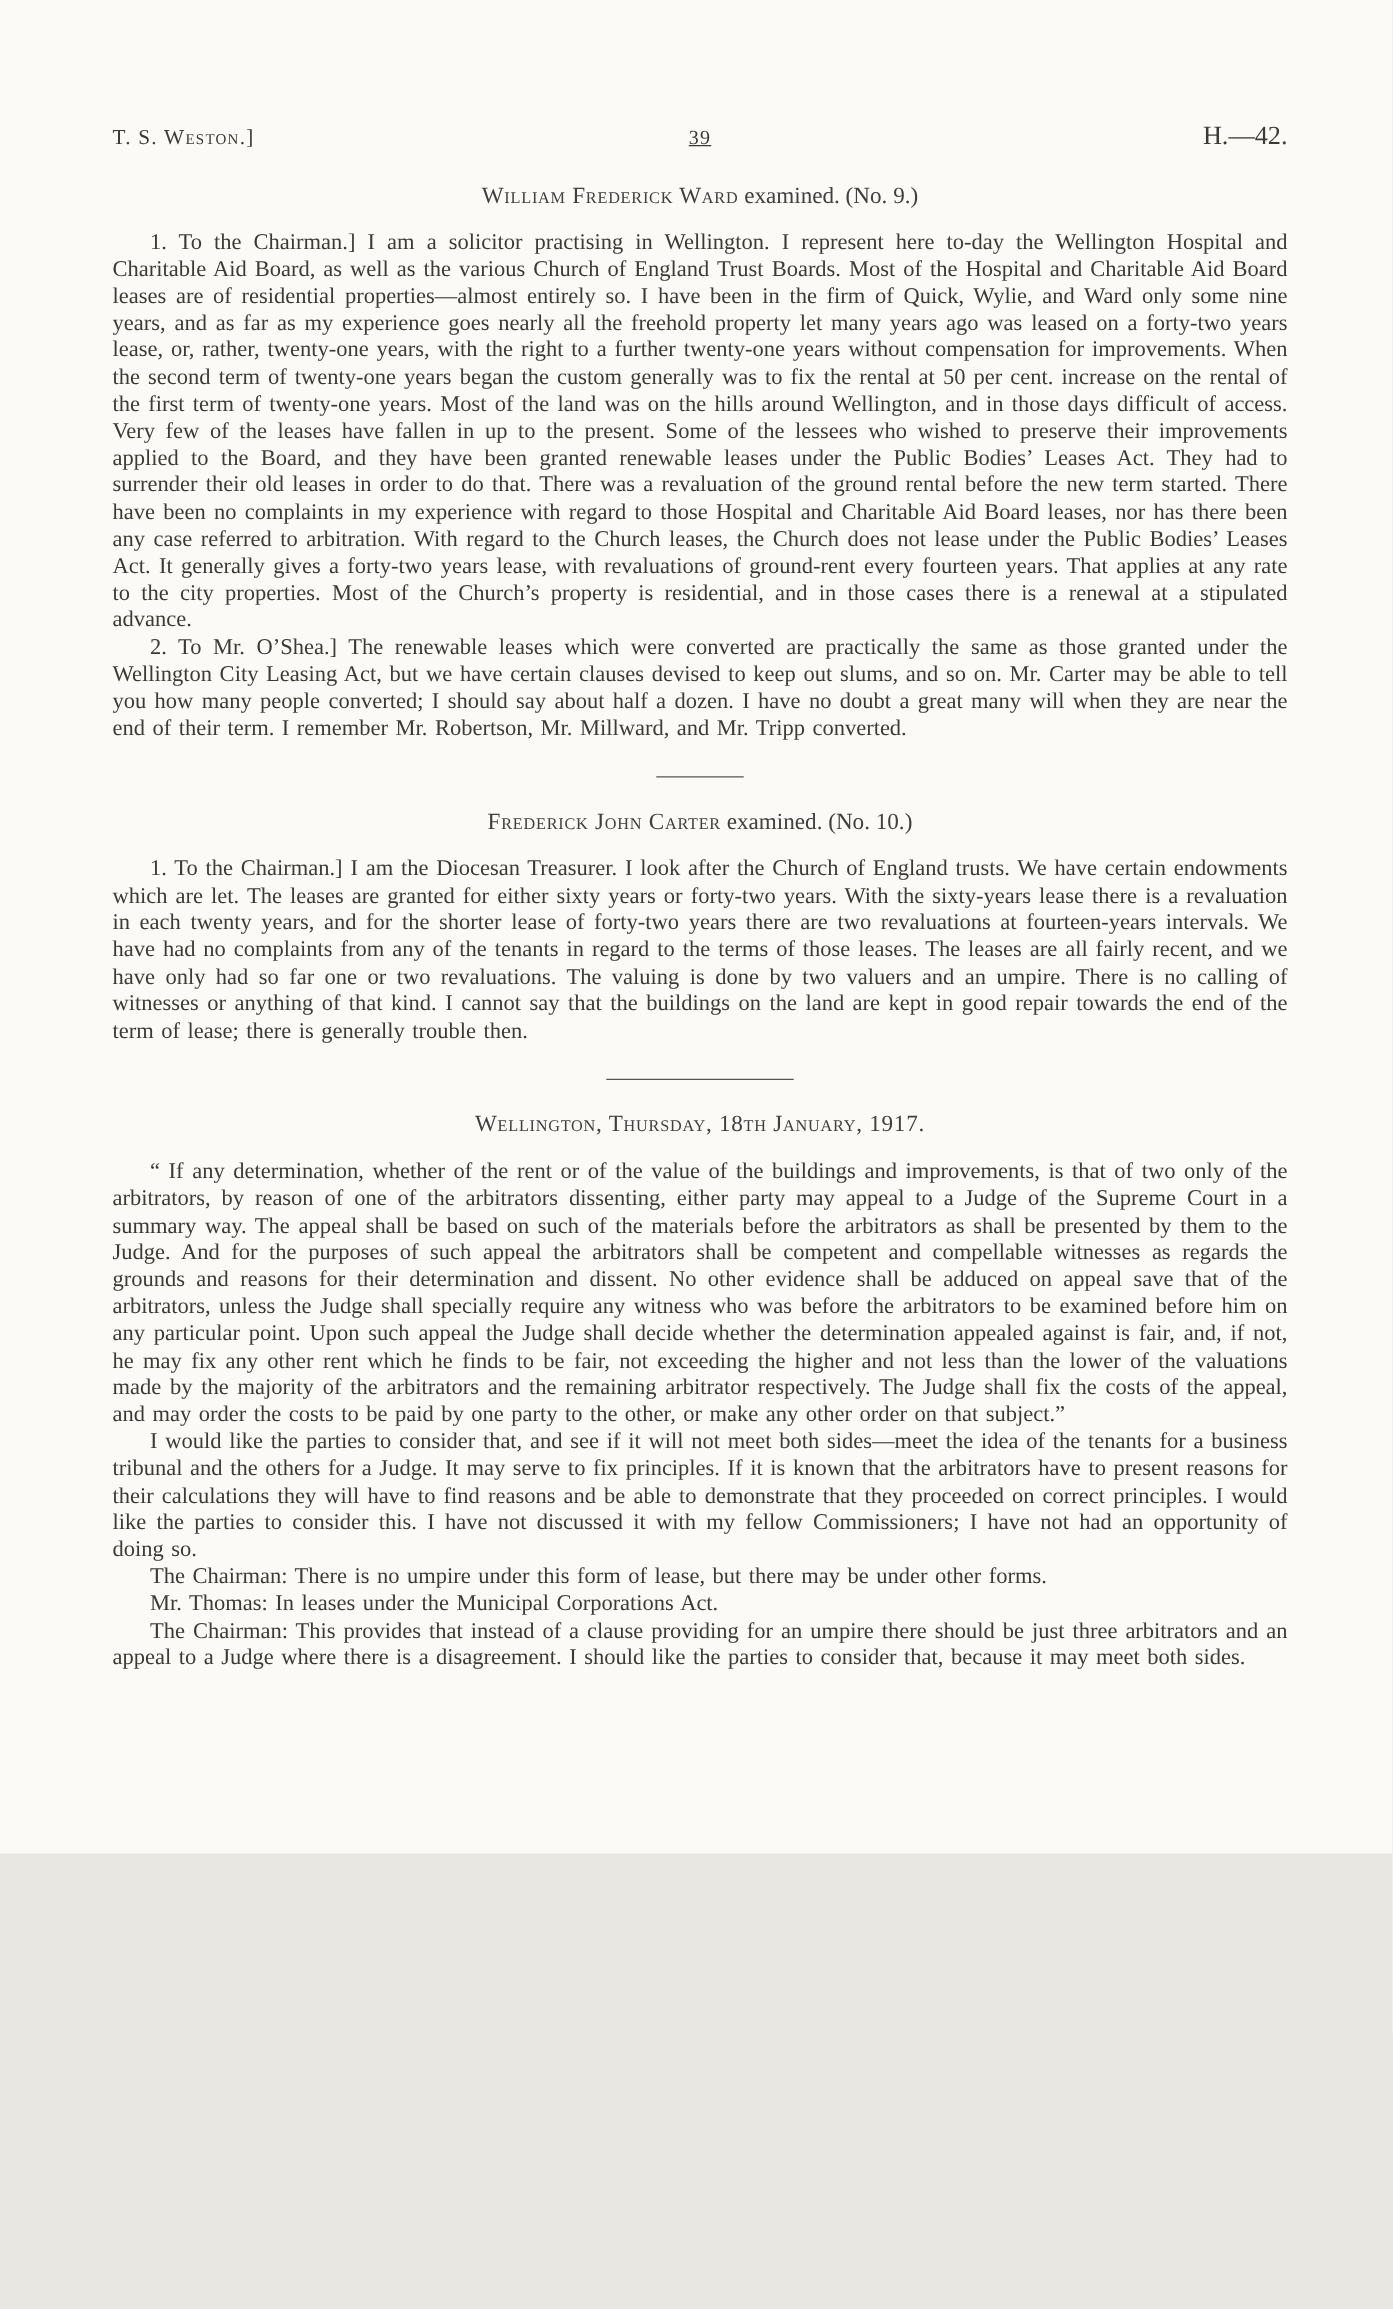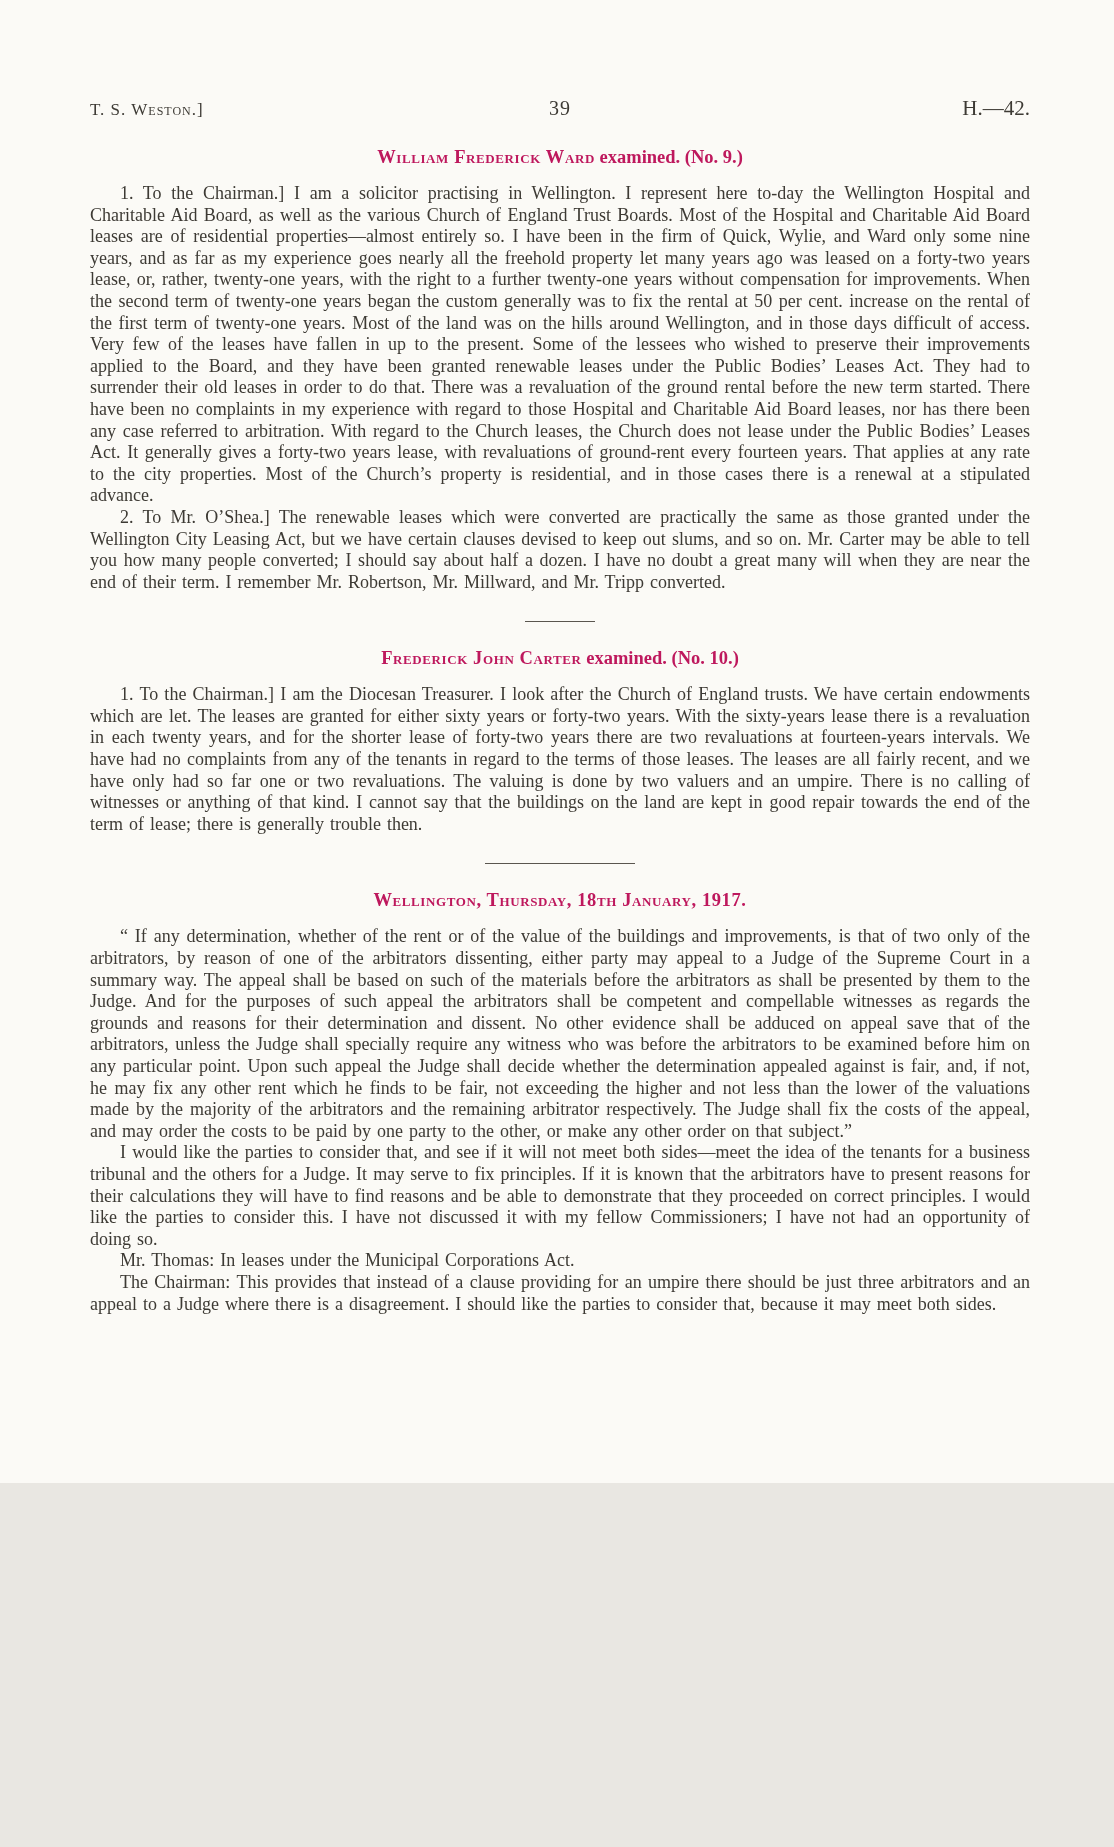--- a/index.html
+++ b/index.html
@@ -15,28 +15,28 @@
     padding: 96px 84px 0 90px;
     overflow: hidden;
   }
   .page-header {
     display: grid;
     grid-template-columns: 1fr auto 1fr;
     align-items: baseline;
     margin-bottom: 6px;
   }
   .hdr-left  { justify-self: start; font-variant: small-caps; letter-spacing: 1px; font-size: 17px; }
-  .hdr-center{ justify-self: center; font-size: 20px; letter-spacing: 1px; }
+  .hdr-center{ justify-self: center; font-size: 16px; letter-spacing: 1px; text-decoration: underline; }
   .hdr-right { justify-self: end; font-weight: normal; font-size: 21px; }
   .exam-heading {
     text-align: center;
-    font-weight: bold;
+    font-weight: normal;
     font-size: 18.5px;
     margin: 26px 0 15px 0;
-    color: #be185d;
+    color: #404040;
   }
   .sc { font-variant: small-caps; letter-spacing: 0.6px; }
   .para {
     margin: 0;
     text-align: justify;
     text-indent: 30px;
     font-size: 18px;
     line-height: 21.6px;
     word-spacing: 1.5px;
   }
@@ -72,17 +72,18 @@
     <h2 class="exam-heading"><span class="sc">Frederick John Carter</span> <span>examined.  (No. 10.)</span></h2>
     <p class="para"><span>1.</span> <span class="lead">To the Chairman.]</span> <span>I am the Diocesan Treasurer.  I look after the Church of England trusts.  We have certain endowments which are let.  The leases are granted for either sixty years or forty-two years.  With the sixty-years lease there is a revaluation in each twenty years, and for the shorter lease of forty-two years there are two revaluations at fourteen-years intervals.  We have had no complaints from any of the tenants in regard to the terms of those leases.  The leases are all fairly recent, and we have only had so far one or two revaluations.  The valuing is done by two valuers and an umpire.  There is no calling of witnesses or anything of that kind.  I cannot say that the buildings on the land are kept in good repair towards the end of the term of lease;  there is generally trouble then.</span></p>
   </section>
 
   <hr class="divider long">
 
   <section>
     <h2 class="exam-heading"><span class="sc">Wellington, Thursday, 18th January, 1917.</span></h2>
     <p class="para"><span>“ If any determination, whether of the rent or of the value of the buildings and improvements, is that of two only of the arbitrators, by reason of one of the arbitrators dissenting, either party may appeal to a Judge of the Supreme Court in a summary way.  The appeal shall be based on such of the materials before the arbitrators as shall be presented by them to the Judge.  And for the purposes of such appeal the arbitrators shall be competent and compellable witnesses as regards the grounds and reasons for their determination and dissent.  No other evidence shall be adduced on appeal save that of the arbitrators, unless the Judge shall specially require any witness who was before the arbitrators to be examined before him on any particular point.  Upon such appeal the Judge shall decide whether the determination appealed against is fair, and, if not, he may fix any other rent which he finds to be fair, not exceeding the higher and not less than the lower of the valuations made by the majority of the arbitrators and the remaining arbitrator respectively.  The Judge shall fix the costs of the appeal, and may order the costs to be paid by one party to the other, or make any other order on that subject.”</span></p>
     <p class="para"><span>I would like the parties to consider that, and see if it will not meet both sides—meet the idea of the tenants for a business tribunal and the others for a Judge.  It may serve to fix principles.  If it is known that the arbitrators have to present reasons for their calculations they will have to find reasons and be able to demonstrate that they proceeded on correct principles.  I would like the parties to consider this.  I have not discussed it with my fellow Commissioners; I have not had an opportunity of doing so.</span></p>
+    <p class="para"><span class="lead">The Chairman:</span> <span>There is no umpire under this form of lease, but there may be under other forms.</span></p>
     <p class="para"><span class="lead">Mr. Thomas:</span> <span>In leases under the Municipal Corporations Act.</span></p>
     <p class="para"><span class="lead">The Chairman:</span> <span>This provides that instead of a clause providing for an umpire there should be just three arbitrators and an appeal to a Judge where there is a disagreement.  I should like the parties to consider that, because it may meet both sides.</span></p>
   </section>
 
 </div>
 
 </body></html>

